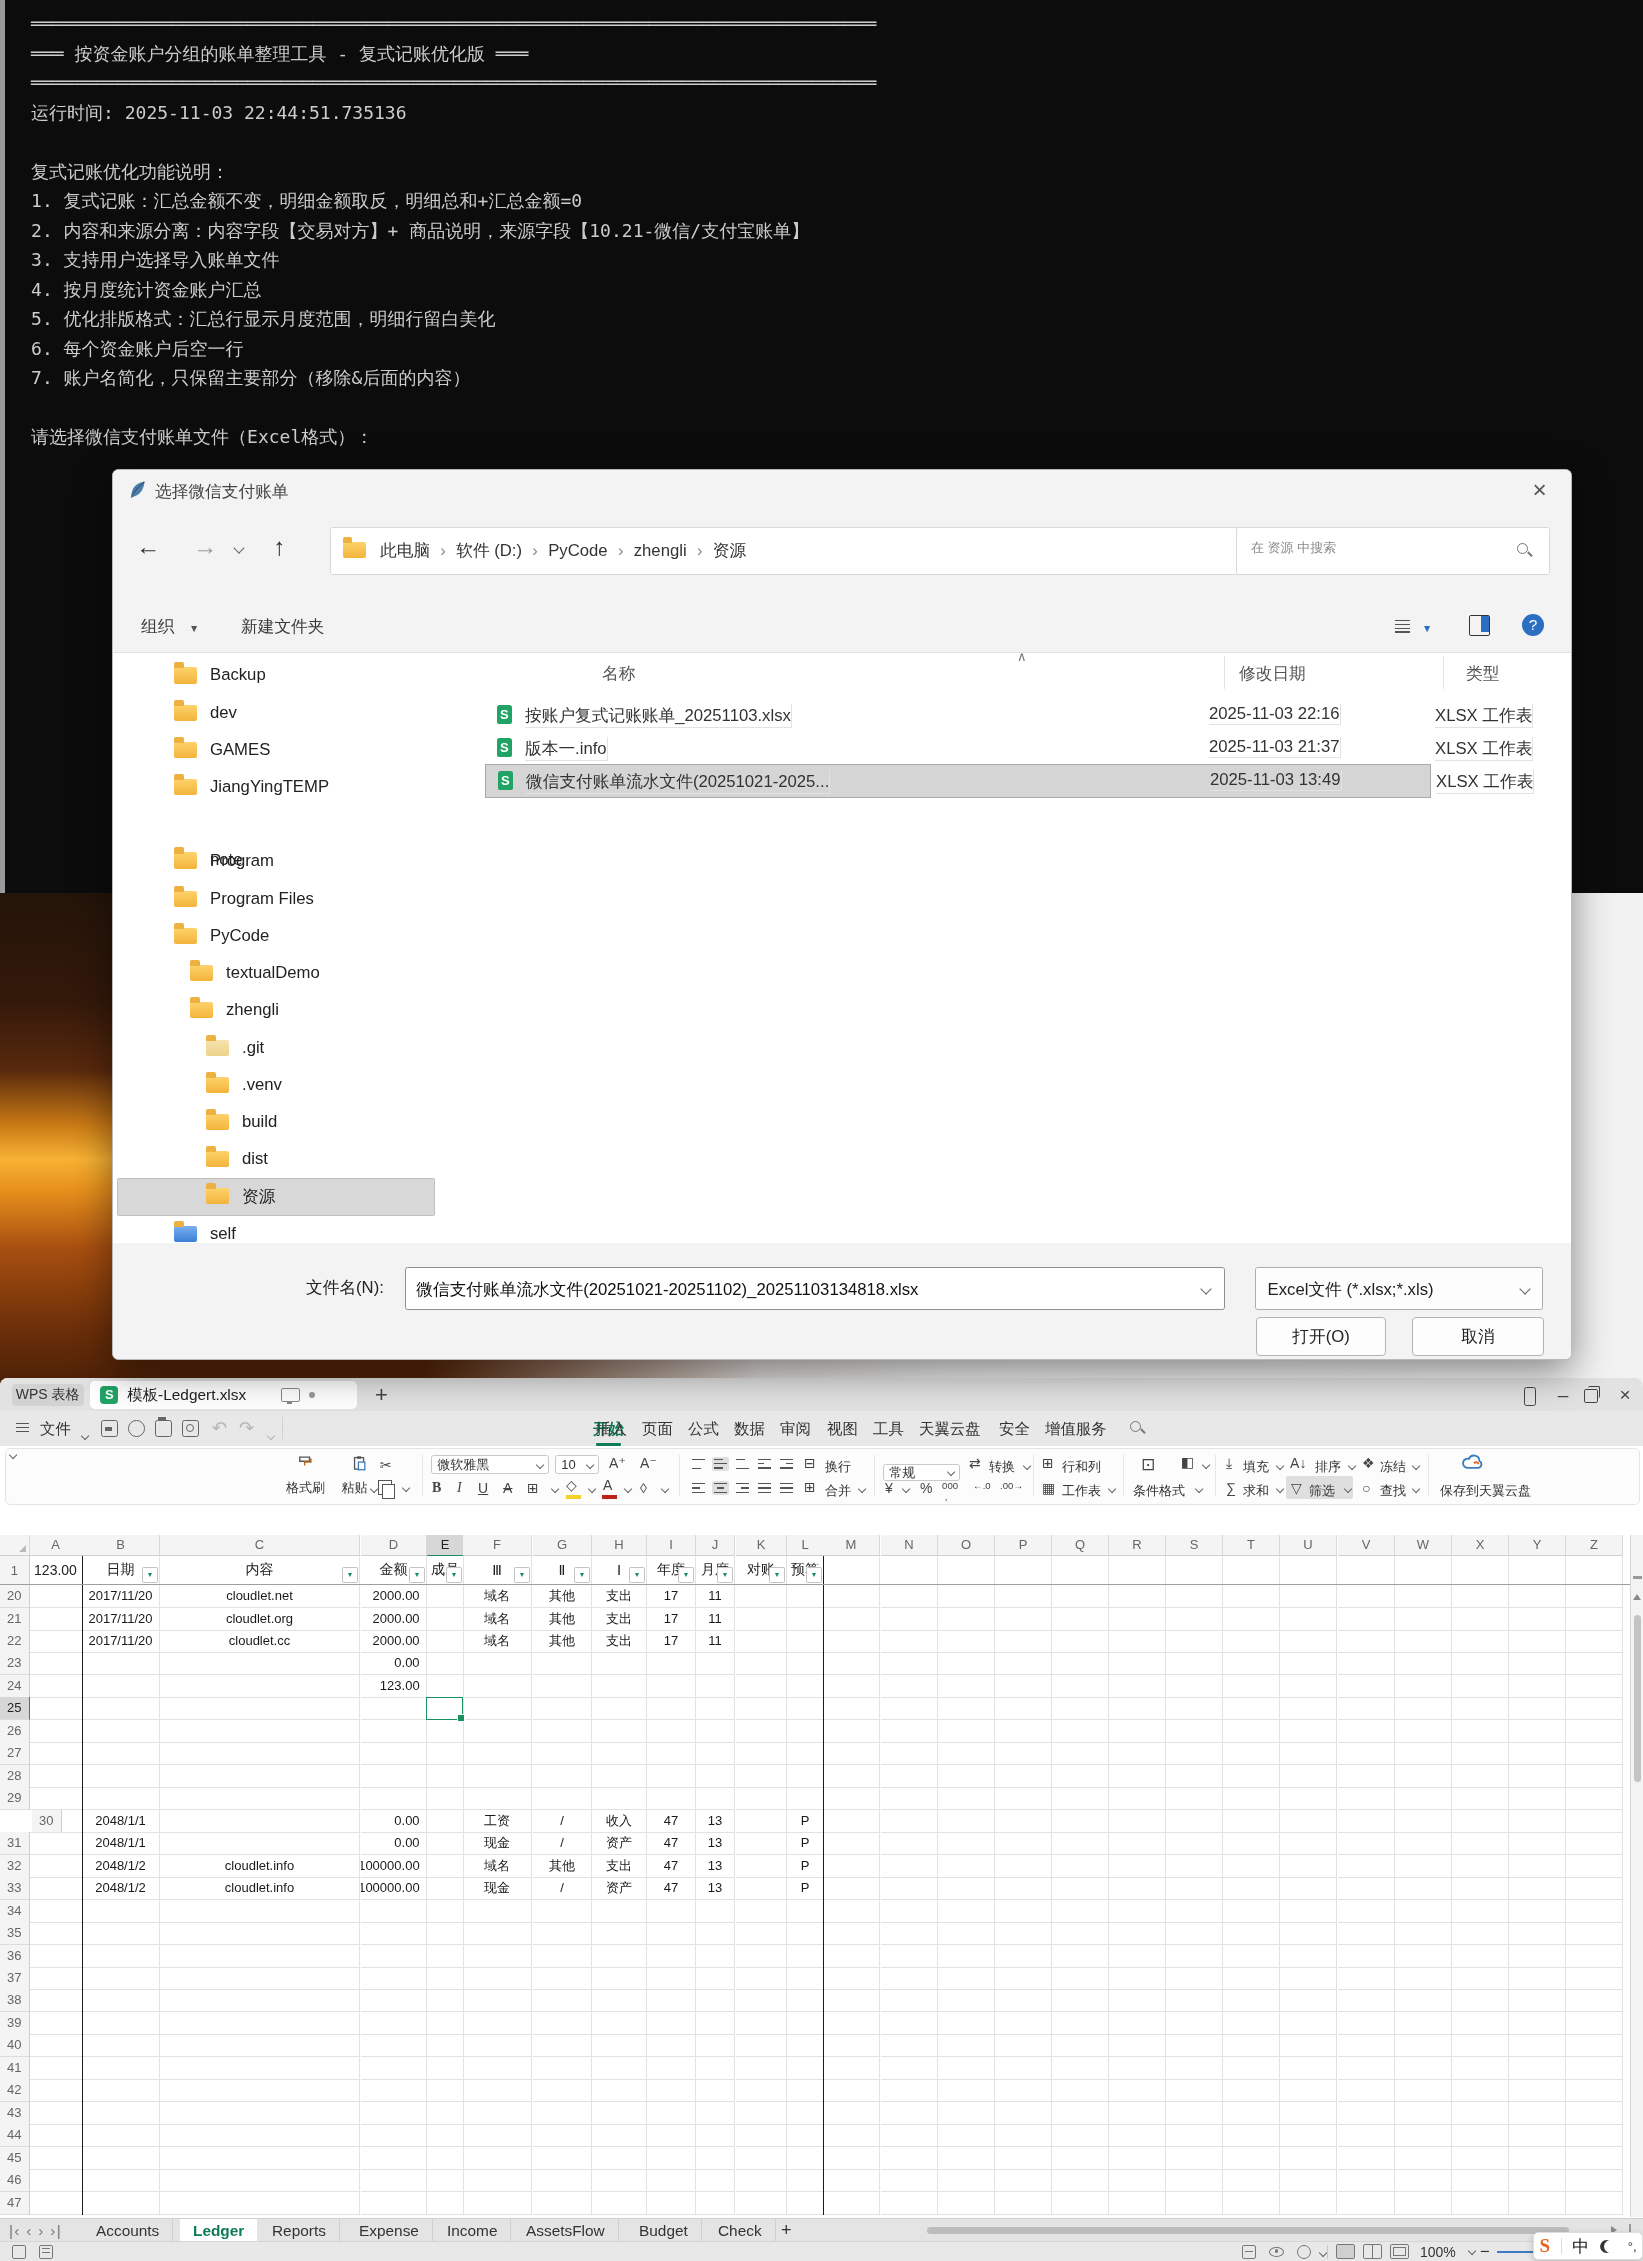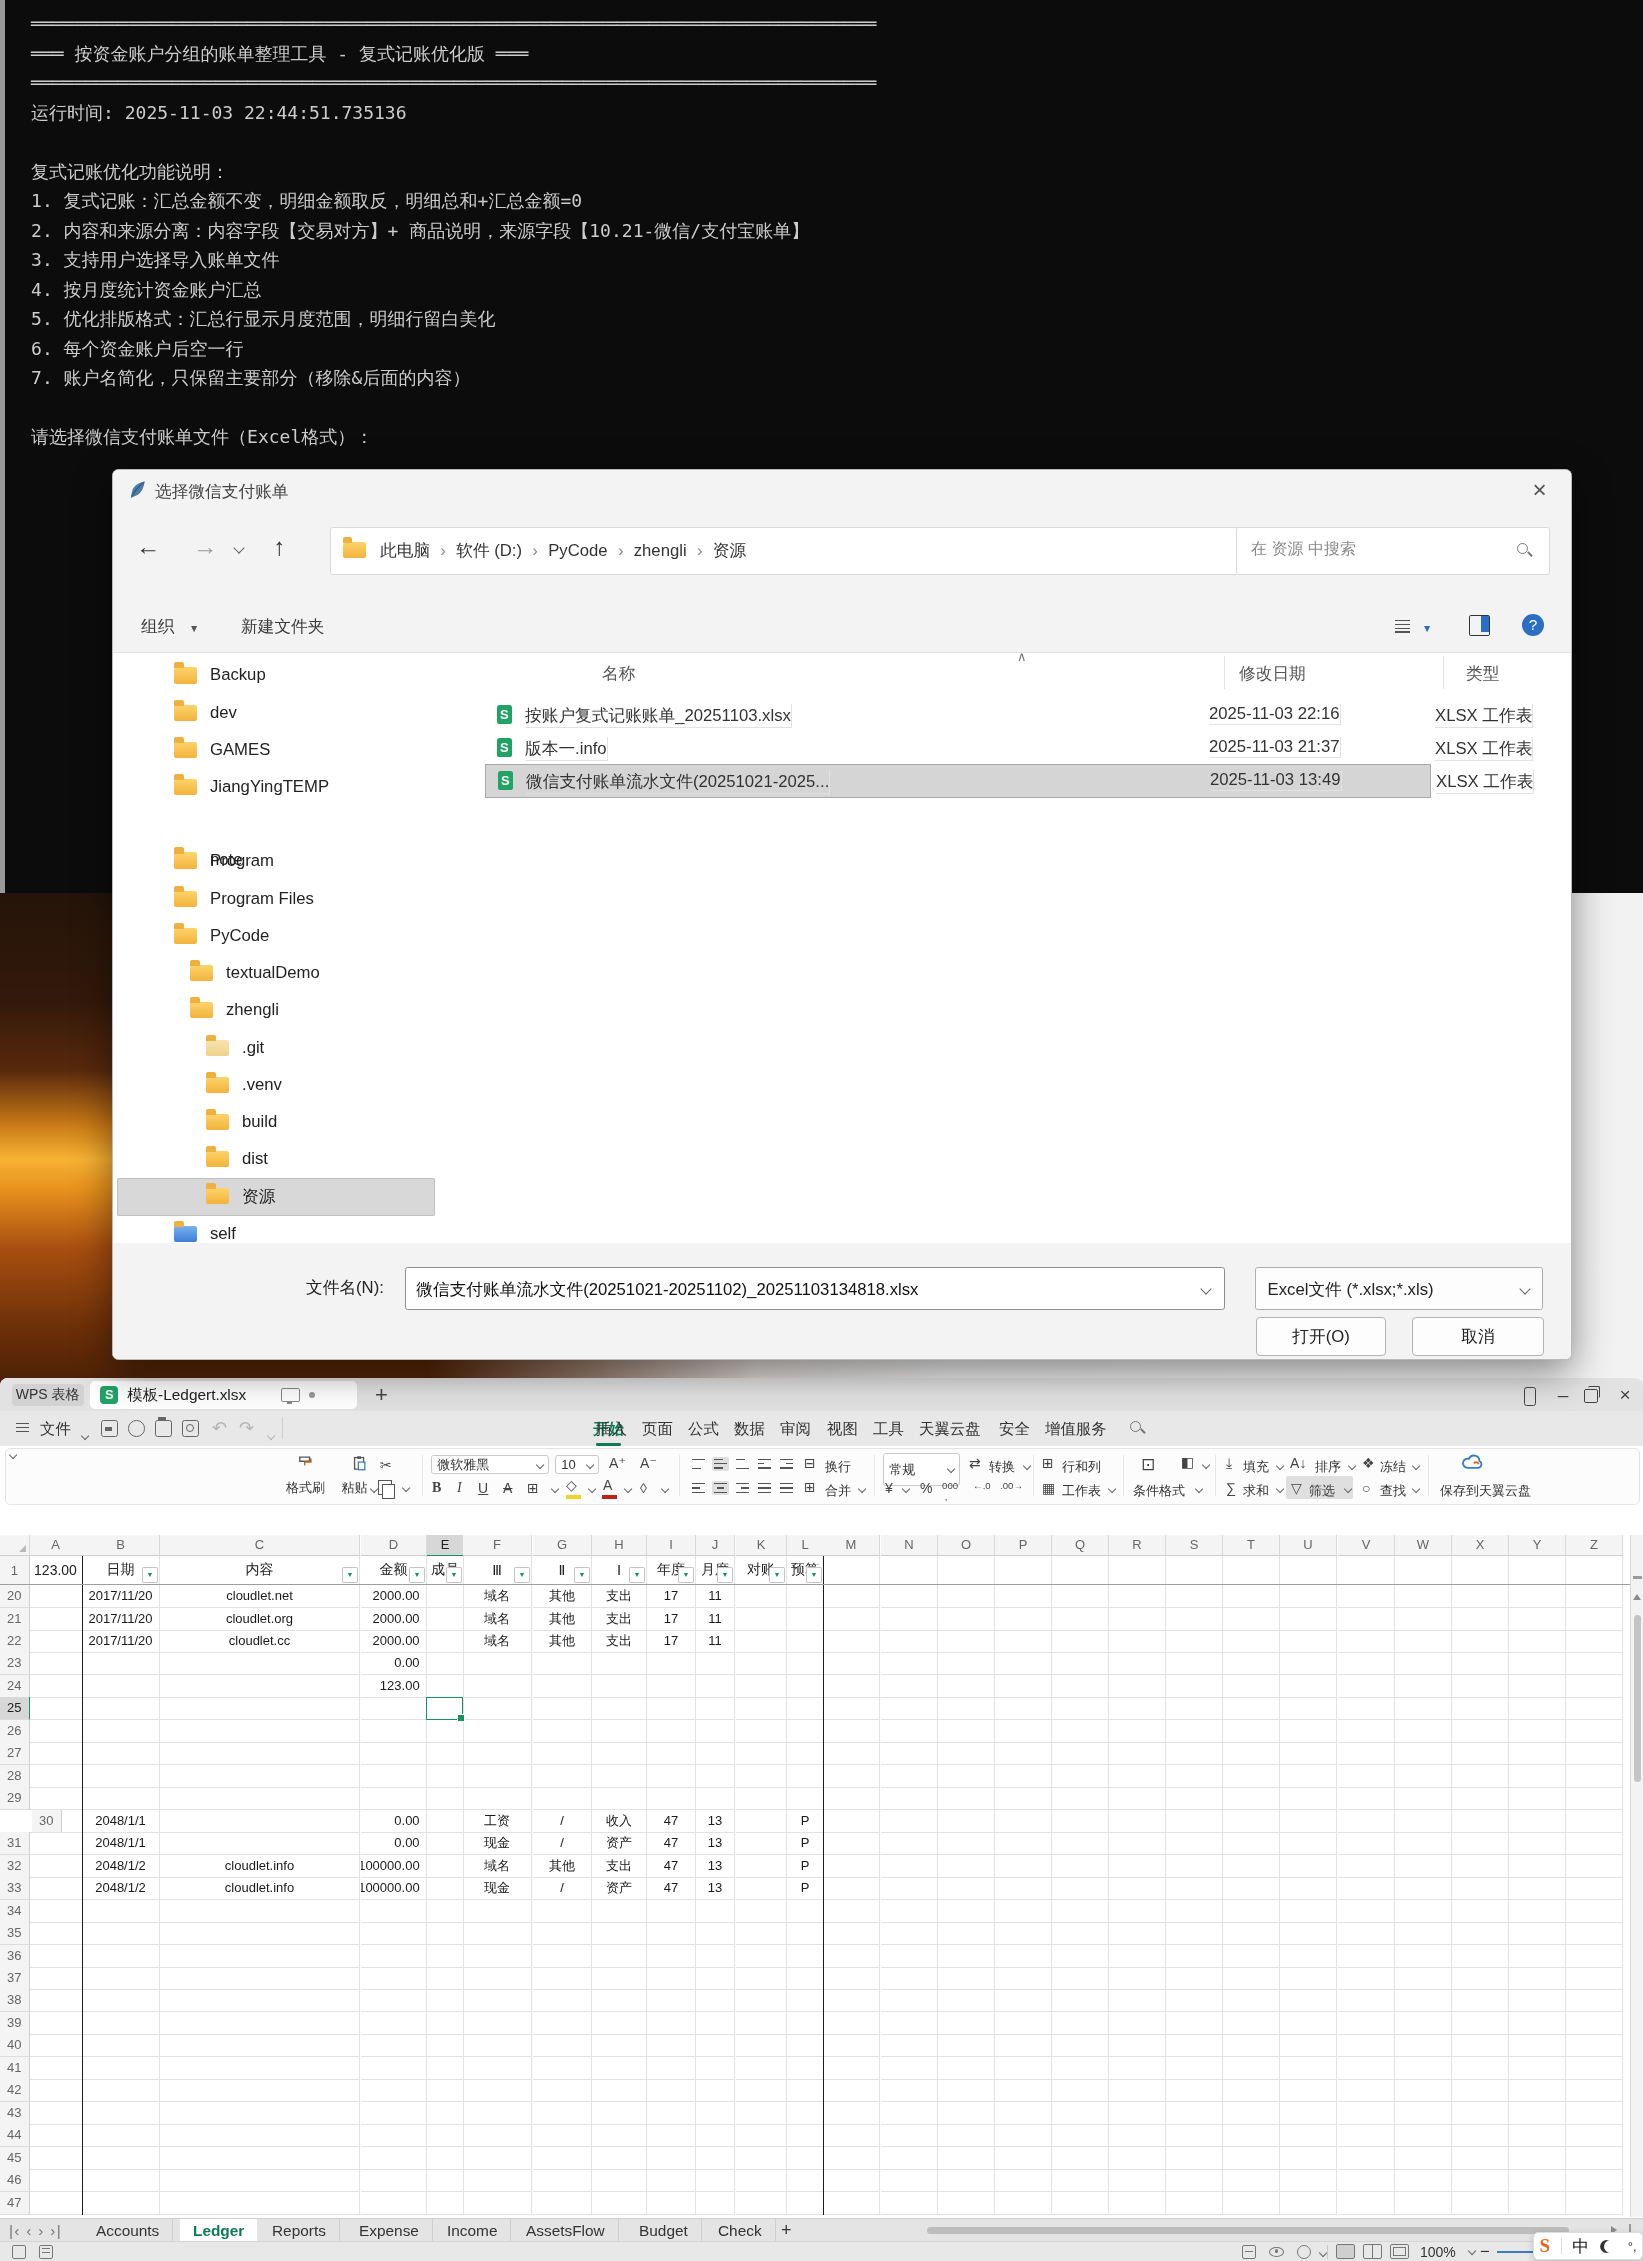--- a/index.html
+++ b/index.html
@@ -186,21 +186,21 @@
           <span class="sep">›</span>
           <span>资源</span>
         </div>
       <span style="position:absolute;right:77px;top:19px"><span class="chev"></span></span>
       <svg style="position:absolute;right:26px;top:13px" width="19" height="19" viewBox="0 0 24 24">
         <path d="M20 12a8 8 0 1 1-2.4-5.7" fill="none" stroke="#555" stroke-width="2.2"></path>
           <path d="M20 3v5h-5" fill="none" stroke="#555" stroke-width="2.2"></path>
       </svg>
     </div>
     <div class="box" style="left:1123px;top:16.7px;width:312px;height:46px">
-      <span style="position:absolute;left:14px;top:11.6px;font-size:16px;color:#8a8a8a">在 资源 中搜索</span>
+      <span style="position:absolute;left:14px;top:11.6px;font-size:13px;color:#8a8a8a">在 资源 中搜索</span>
       <div class="mag" style="position:absolute;right:18px;top:15.4px"></div>
     </div>
   </div>
 
   <div class="abs dlg-chrome" id="dlg-cmd">
     <span class="lbl" style="left:28px">组织</span>
     <span style="position:absolute;left:76px;top:23px;color:#555;font-size:10.3px">▼</span>
     <span class="lbl" style="left:128px">新建文件夹</span>
     <span class="alico" style="left:1280px;top:18px;width:19px;height:16.7px">
         <i></i>
@@ -463,21 +463,21 @@
     <span class="alico" style="left:772px;top:32px">
         <i></i>
         <i></i>
         <i></i>
       </span>
     <span class="rgly" style="left:798px;top:29.5px">⊞</span>
     <span class="rlab" style="left:819px;top:33px">合并</span>
     <span class="schev" style="position:absolute;left:849px;top:37px"></span>
     <div class="rb-div" style="left:868px"></div>
 
-    <div class="combo" style="left:877px;top:4px;width:77px;height:33px">
+    <div class="combo" style="left:877px;top:15px;width:77px;height:17px">
       <span>常规</span>
         <span class="schev"></span>
       </div>
     <span class="rgly" style="left:963px;top:6.4px">⇄</span>
     <span class="rlab" style="left:983px;top:9px">转换</span>
     <span class="schev" style="position:absolute;left:1014px;top:14px"></span>
     <span class="rgly" style="left:879px;top:31px">¥</span><span class="schev" style="position:absolute;left:893px;top:37px"></span>
     <span class="rgly" style="left:914px;top:31px">%</span>
     <span class="rgly" style="left:936px;top:31px;font-size:9.6px">000<br>&nbsp;,</span>
     <span class="rgly" style="left:967px;top:31px;font-size:9.6px">←.0</span>

